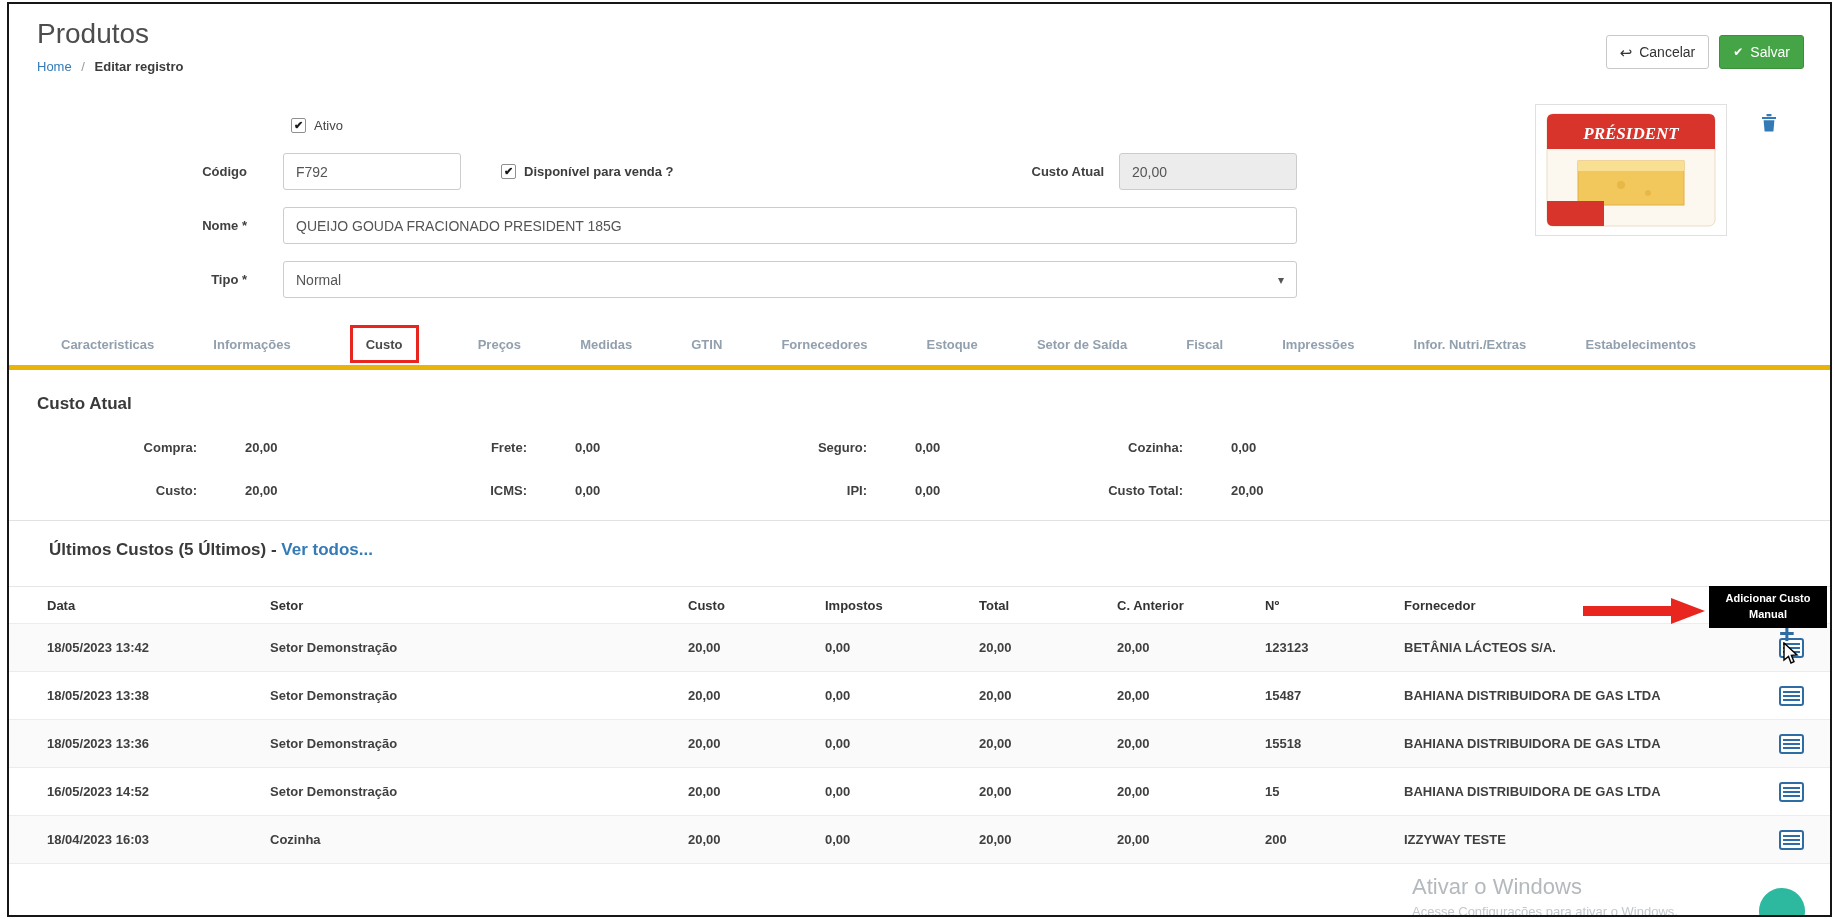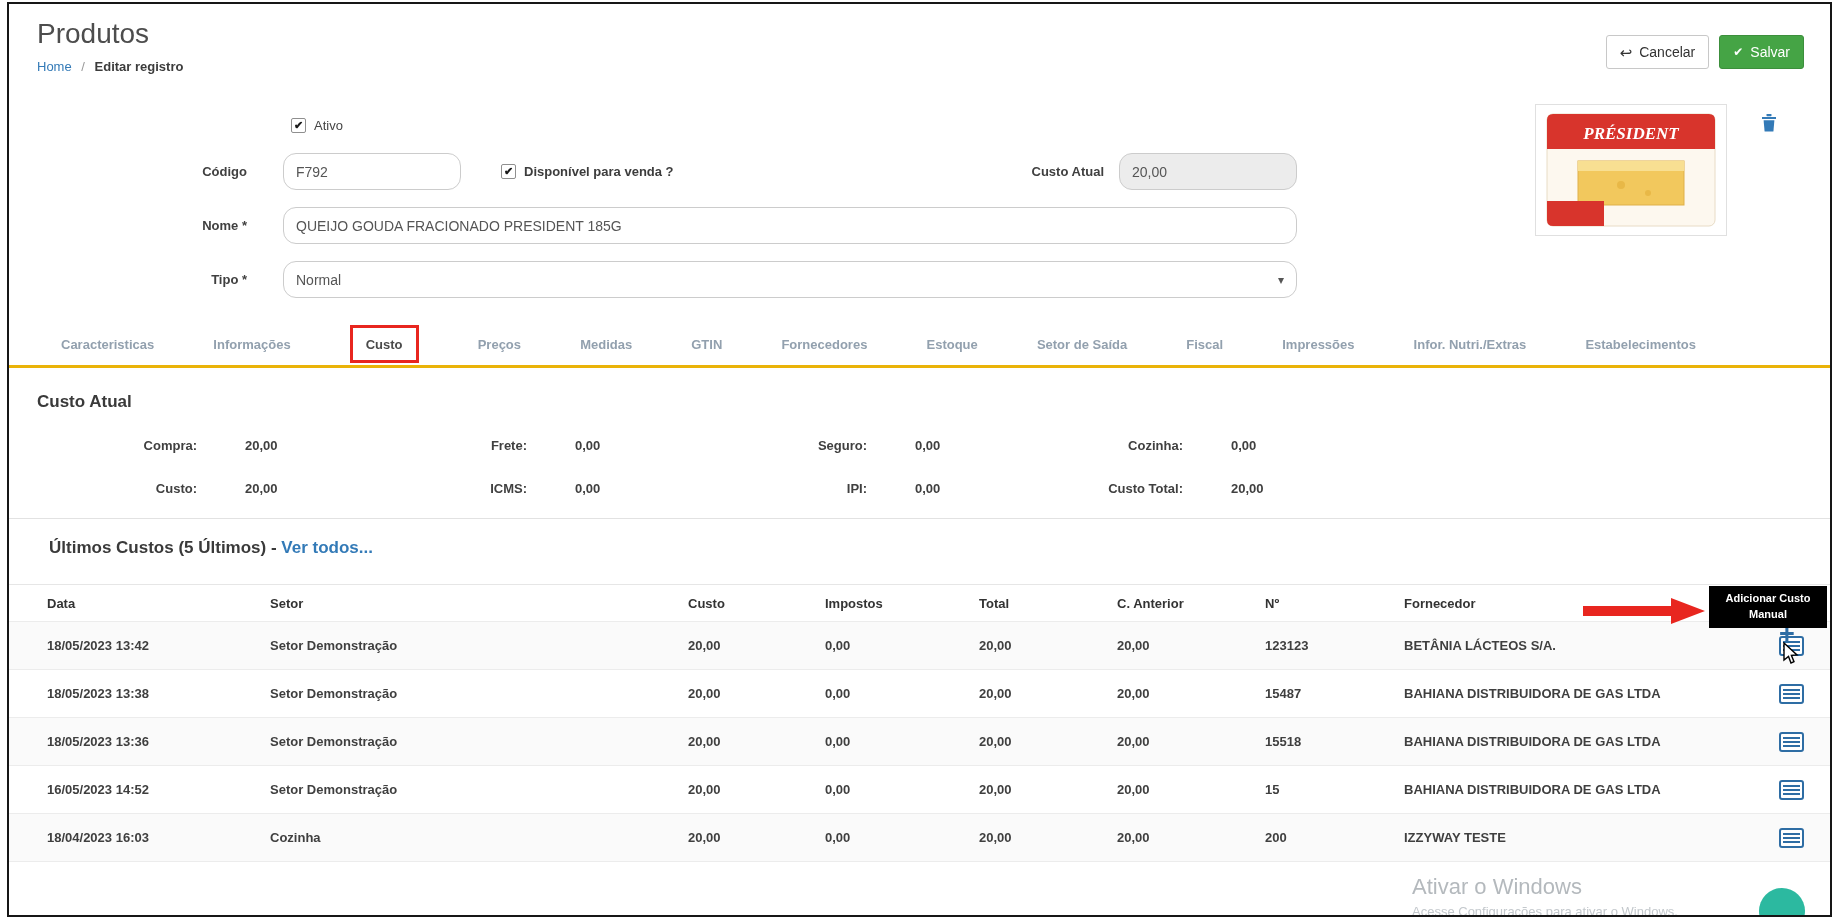--- a/index.html
+++ b/index.html
@@ -21,35 +21,35 @@
   .icon-check { font-size: 12px; line-height: 1; }
 
   
   .form-area { width: 1288px; margin-top: 2px; }
   .check-row { padding-left: 282px; margin-top: 44px; margin-bottom: 20px; display: flex; align-items: center; gap: 8px; }
   .checkbox { width: 15px; height: 15px; border: 1px solid #8f8f8f; border-radius: 2px; background: #fff; font-size: 11px; line-height: 13px; text-align: center; color: #1a1a1a; font-weight: bold; flex: none; cursor: pointer; }
   .check-label { font-size: 13px; color: #444; }
   .check-label.bold { font-weight: bold; color: #3c3c3c; }
   .form-row { display: flex; align-items: center; margin-bottom: 17px; }
   .form-label { width: 274px; padding-right: 36px; text-align: right; font-size: 13px; font-weight: bold; color: #404040; flex: none; }
-  .input { height: 37px; border: 1px solid #ccc; border-radius: 13px; padding: 0 12px; font-size: 14px; color: #555; font-family: inherit; background: #fff; }
+  .input { height: 37px; border: 1px solid #ccc; border-radius: 3px; padding: 0 12px; font-size: 14px; color: #555; font-family: inherit; background: #fff; }
   .input-small { width: 178px; flex: none; }
   .input-wide { flex: 1; }
   .input-disabled { background: #ececec; color: #555; }
   .inline-check { display: flex; align-items: center; gap: 8px; margin-left: 40px; }
   .custo-inline-label { margin-left: auto; font-size: 13px; font-weight: bold; color: #404040; padding-right: 15px; }
   .select { display: flex; align-items: center; justify-content: space-between; cursor: pointer; }
   .select .chev { color: #555; font-size: 12px; }
 
   
   .product-image { position: absolute; left: 1526px; top: 100px; width: 192px; height: 132px; border: 1px solid #e0e0e0; background: #fff; display: flex; align-items: center; justify-content: center; }
   .trash-btn { position: absolute; left: 1752px; top: 110px; background: none; border: none; cursor: pointer; padding: 0; }
 
   
-  .tabs { display: flex; justify-content: space-between; align-items: center; padding: 20px 134px 12px 52px; border-bottom: 3px solid #eab308; }
+  .tabs { display: flex; justify-content: space-between; align-items: center; padding: 20px 134px 12px 52px; border-bottom: 5px solid #eab308; }
   .tab { font-size: 13px; font-weight: bold; color: #92a0ae; cursor: pointer; white-space: nowrap; }
   .tab-box { border: 3px solid #e8261f; padding: 7px 13px; margin: -10px 0; }
   .tab-box .tab { color: #4a4a4a; }
 
   
   .sec-custo { padding: 24px 0 22px 0; }
   .sec-title { font-size: 17px; font-weight: bold; color: #3a3a3a; padding-left: 28px; }
   .cost-grid { margin-top: 26px; display: grid; grid-template-columns: 330px 340px 316px auto; row-gap: 28px; padding-left: 16px; }
   .cost-cell { display: flex; font-size: 13px; font-weight: bold; color: #404040; }
   .cost-cell .cl { width: 172px; text-align: right; flex: none; }

